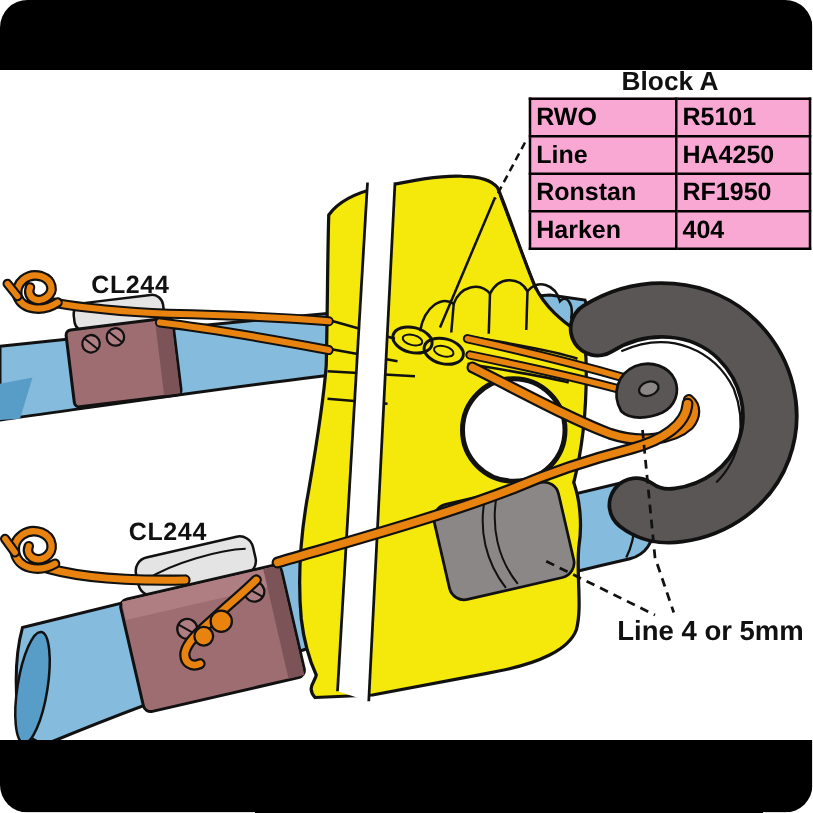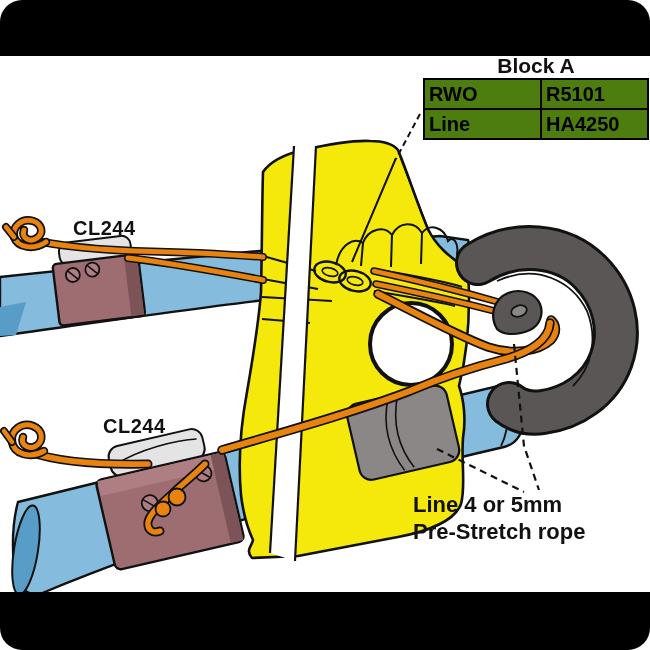--- a/index.html
+++ b/index.html
@@ -3,24 +3,24 @@
 <meta charset="utf-8">
 <style>
   html,body{margin:0;padding:0;background:#fff;}
   #stage{position:relative;width:650px;height:650px;overflow:hidden;
          font-family:"Liberation Sans",sans-serif;background:var(--c-background,#fff);border-radius:22px;}
   #scene{position:absolute;left:0;top:0;}
   .lbl{position:absolute;font-weight:bold;color:var(--c-line-black,#111);white-space:nowrap;}
   .lbl-cl-upper{left:73px;top:217px;font-size:20px;letter-spacing:.5px;}
   .lbl-cl-lower{left:103px;top:415px;font-size:20px;letter-spacing:.5px;}
   .lbl-block-title{left:423px;top:54px;width:226px;text-align:center;font-size:21px;}
-  .rope-note{position:absolute;left:413px;top:491px;width:230px;text-align:left;
+  .rope-note{position:absolute;left:413px;top:491px;width:230px;text-align:right;
              font-weight:bold;font-size:22px;line-height:27px;color:var(--c-line-black,#111);}
   table.parts{position:absolute;left:423px;top:78px;width:226px;border-collapse:collapse;
-              background:#4d7c0f;font-weight:bold;font-size:20px;color:#000;}
+              background:#f9a8d4;font-weight:bold;font-size:20px;color:#000;}
   table.parts td{border:2px solid #000;height:28px;padding:0 3px 0 4px;line-height:26px;}
   table.parts td.brand{width:108px;}
   .bar{position:absolute;left:0;width:650px;background:var(--c-letterbox,#000);}
   .bar-top{top:0;height:56px;}
   .bar-bottom{top:592px;height:58px;}
 </style>
 </head>
 <body>
 
 <div id="stage">
@@ -179,24 +179,31 @@
   <table class="parts">
     <tbody>
       <tr>
         <td class="brand">RWO</td>
         <td class="code">R5101</td>
       </tr>
       <tr>
         <td class="brand">Line</td>
         <td class="code">HA4250</td>
       </tr>
+      <tr>
+        <td class="brand">Ronstan</td>
+        <td class="code">RF1950</td>
+      </tr>
+      <tr>
+        <td class="brand">Harken</td>
+        <td class="code">404</td>
+      </tr>
     </tbody>
   </table>
 
   <div class="lbl lbl-cl-upper">CL244</div>
   <div class="lbl lbl-cl-lower">CL244</div>
 
   <div class="rope-note">
     <div>Line 4 or 5mm</div>
-    <div>Pre-Stretch rope</div>
   </div>
 
 </div>
 
 </body></html>

